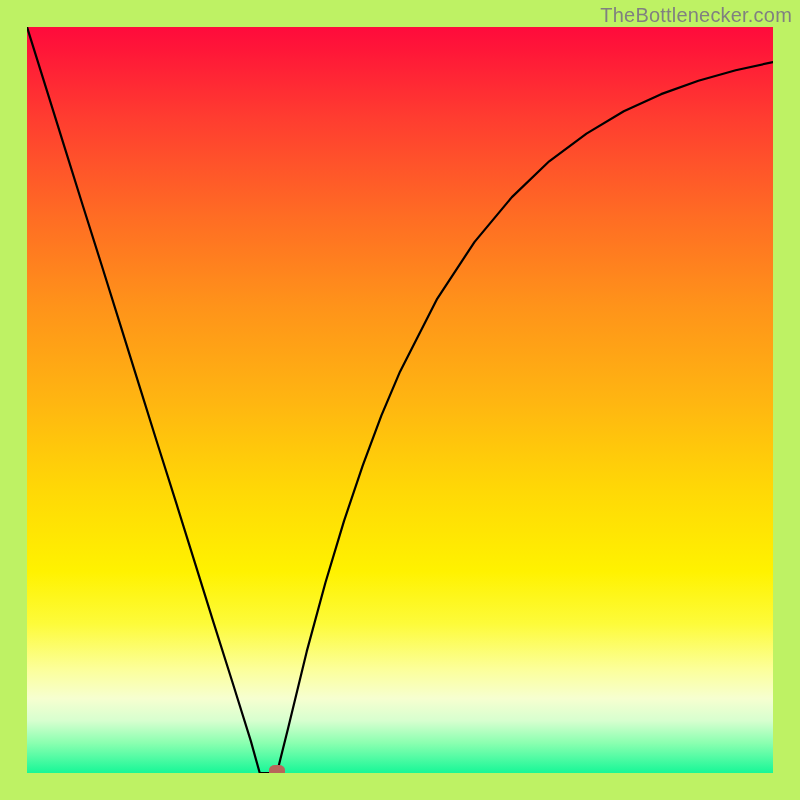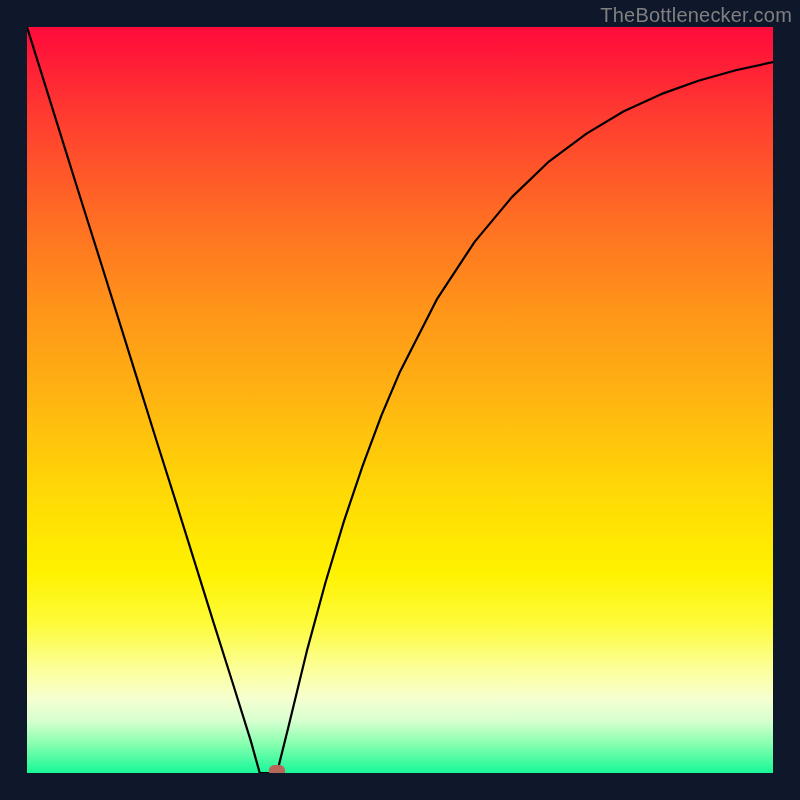--- a/index.html
+++ b/index.html
@@ -10,21 +10,21 @@
     background: #000;
     overflow: hidden;
     font-family: Arial, Helvetica, sans-serif;
   }
   .frame {
     position: absolute;
     left: 0;
     top: 0;
     width: 800px;
     height: 800px;
-    background: #0f172a;
+    background: #bef264;
   }
   .plot-area {
     position: absolute;
     left: 27px;
     top: 27px;
     width: 746px;
     height: 746px;
     overflow: hidden;
   }
   .gradient {

